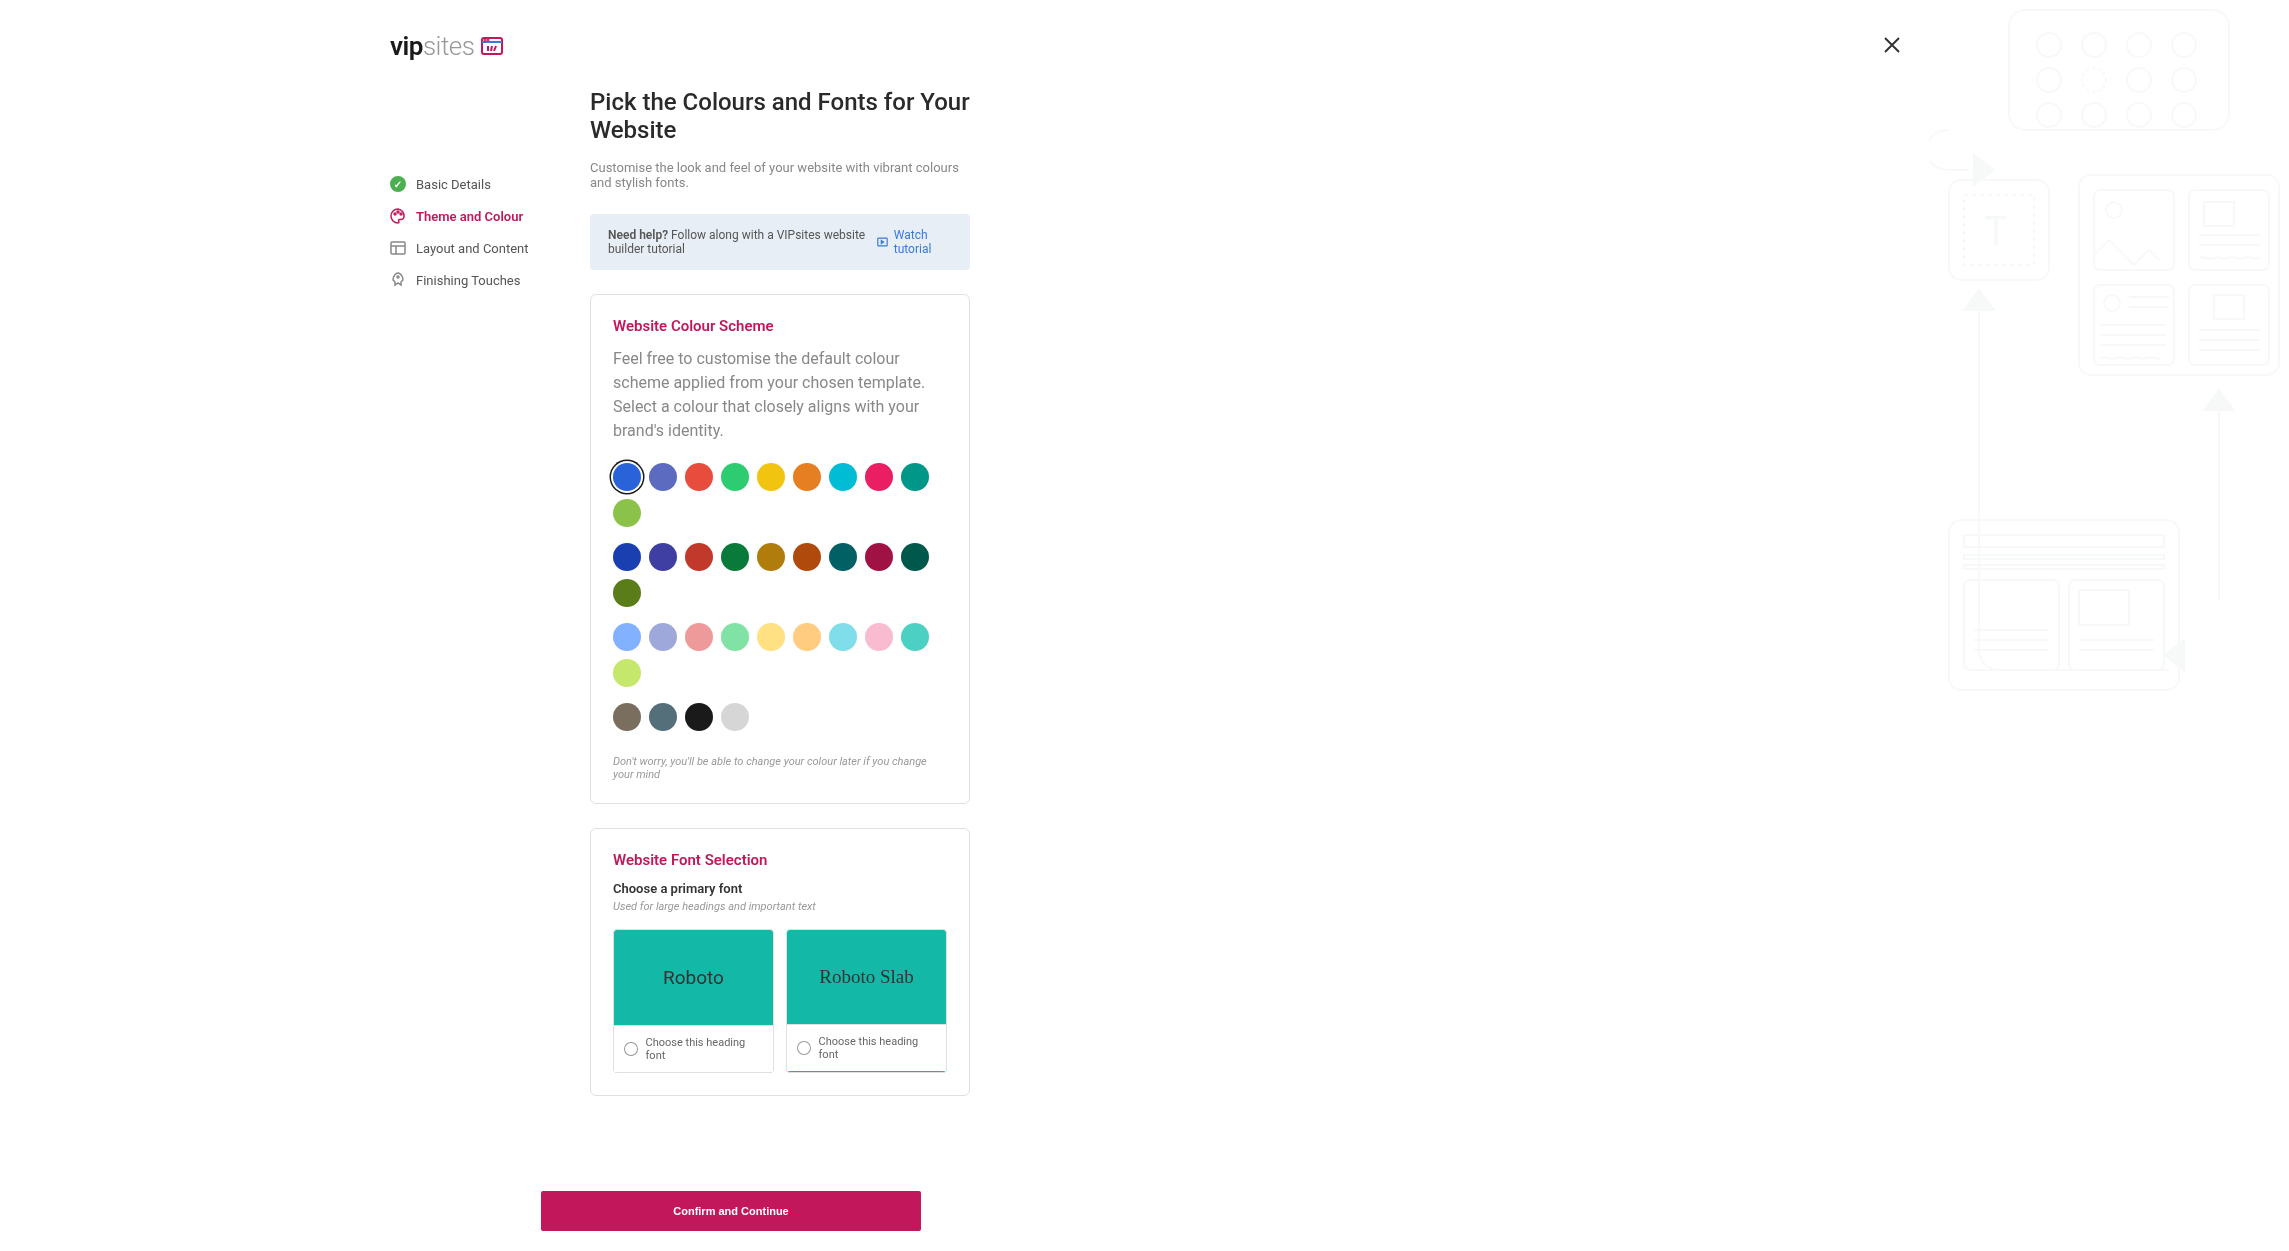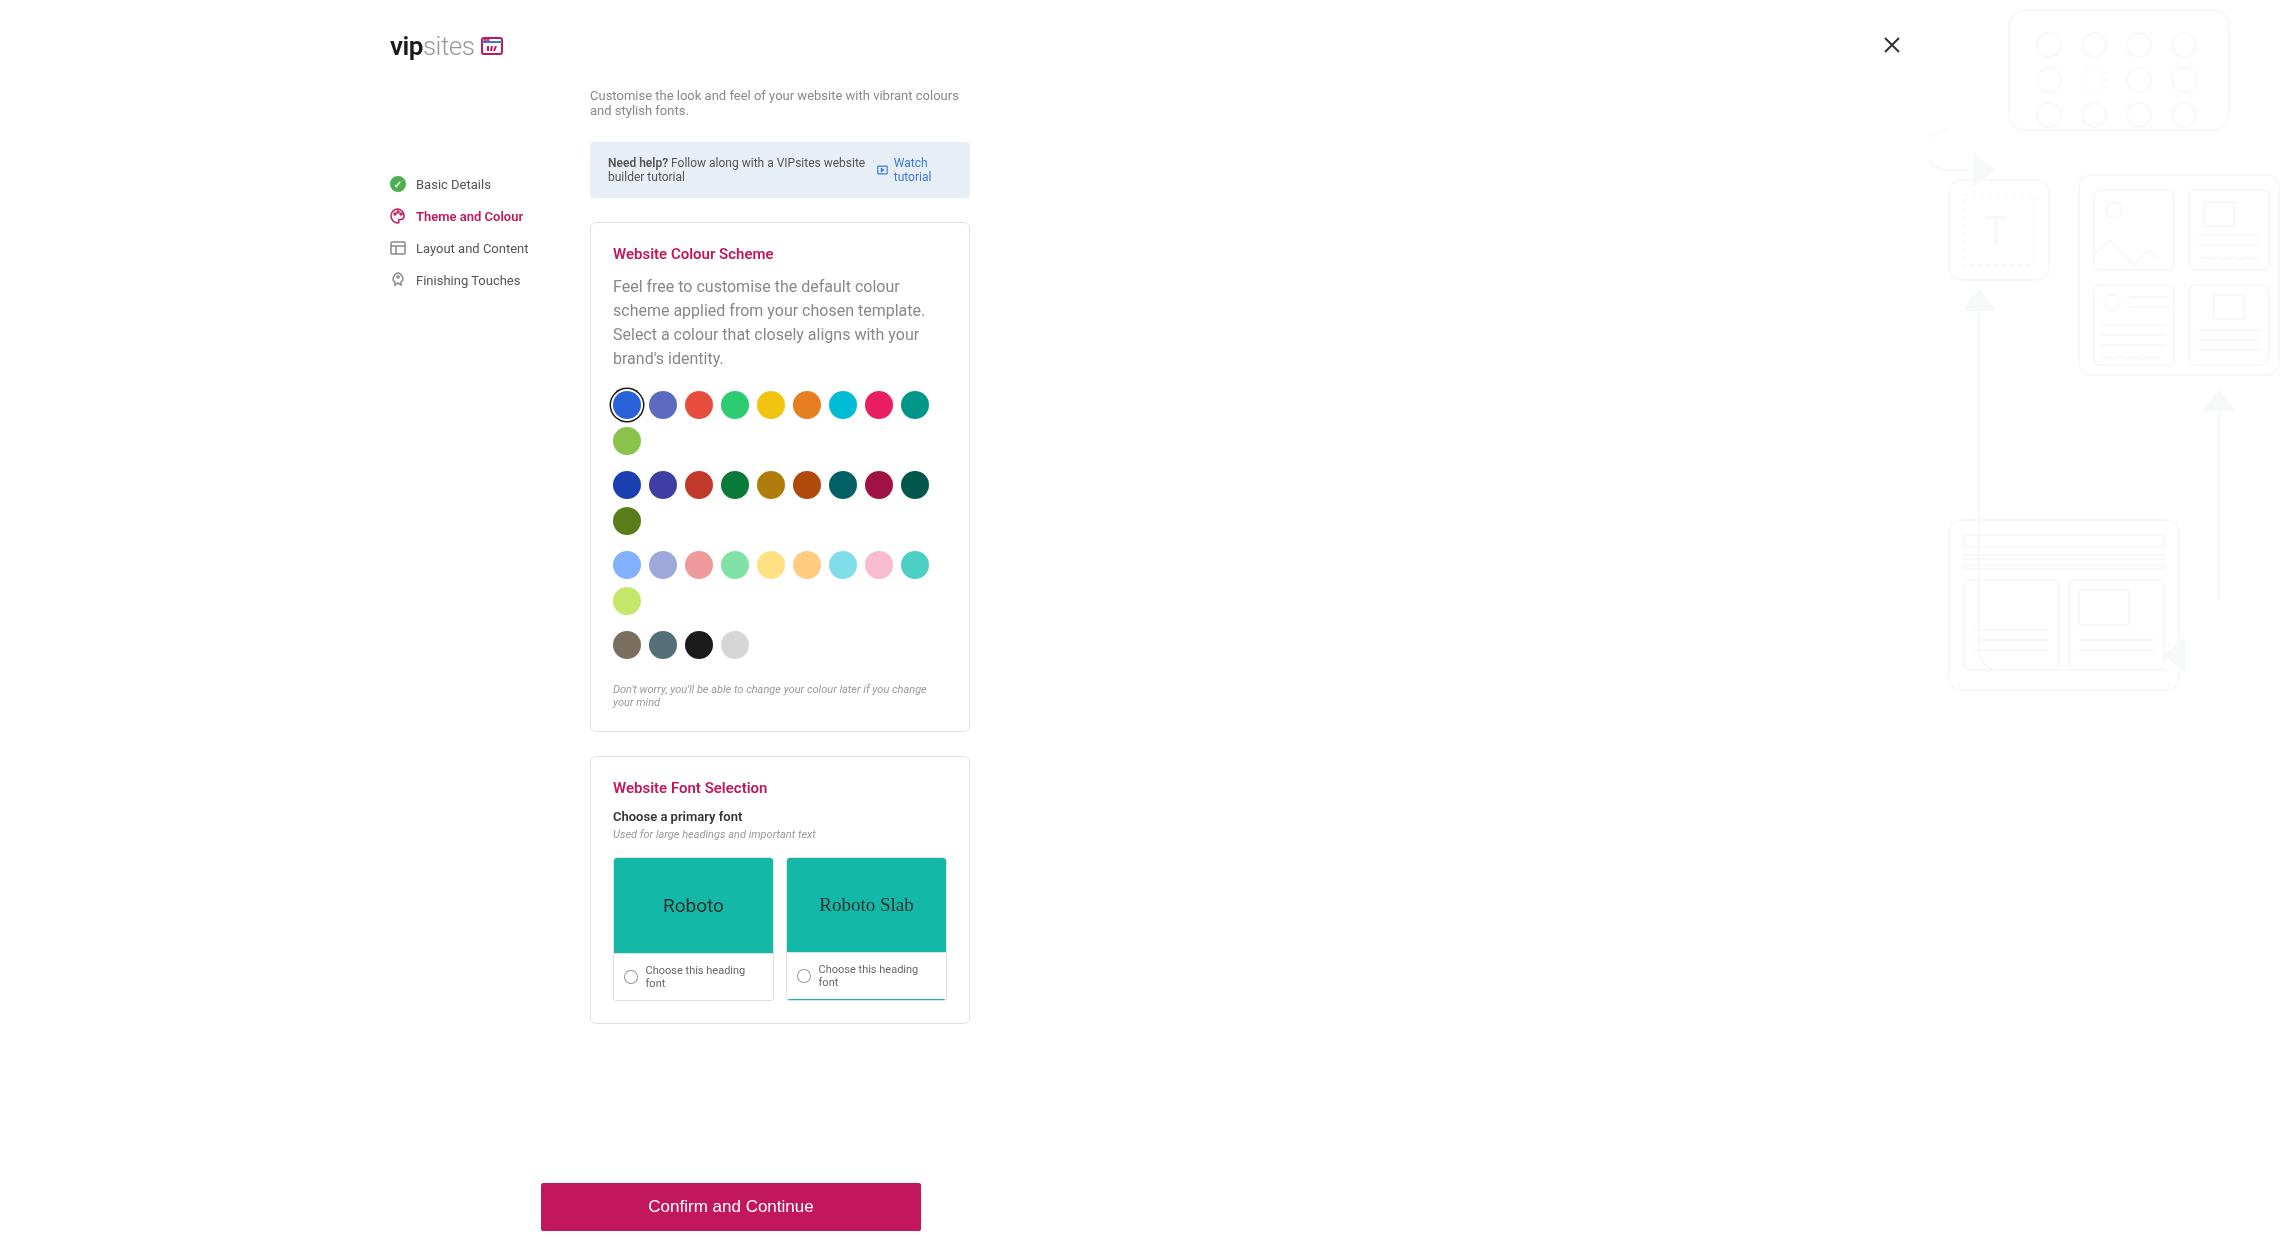--- a/index.html
+++ b/index.html
@@ -277,22 +277,22 @@
   left: 541px;
   width: 380px;
 }
 
 .confirm-btn {
   width: 100%;
   background: #c2185b;
   color: white;
   border: none;
   padding: 14px;
-  font-size: 17px;
-  font-weight: 400;
+  font-size: 11px;
+  font-weight: 700;
   cursor: pointer;
   border-radius: 2px;
   margin-top: 20px;
 }
 
 .illustration {
   position: absolute;
   right: 0;
   top: 0;
   width: 360px;
@@ -356,20 +356,21 @@
           <svg width="16" height="16" viewBox="0 0 16 16" fill="none" stroke="#888" stroke-width="1.5">
             <path d="M8 1c2 0 5 3 5 7l-2 2v3l-3-2-3 2v-3l-2-2c0-4 3-7 5-7z"></path>
             <circle cx="8" cy="5" r="1"></circle>
           </svg>
         </span>
         <span>Finishing Touches</span>
       </div>
     </div>
 
     <div class="content-area">
+      <h1 class="page-title">Pick the Colours and Fonts for Your Website</h1>
       <p class="page-subtitle">Customise the look and feel of your website with vibrant colours and stylish fonts.</p>
 
       <div class="info-banner">
         <span class="info-banner-text">
           <strong>Need help?</strong><span> Follow along with a VIPsites website builder tutorial</span>
         </span>
         <a href="#" class="watch-link">
           <svg width="14" height="14" viewBox="0 0 14 14" fill="none" stroke="#3a7bd5" stroke-width="1.5">
             <rect x="1" y="2" width="12" height="10" rx="1"></rect>
             <path d="M5.5 5l3 2-3 2z" fill="#3a7bd5"></path>

